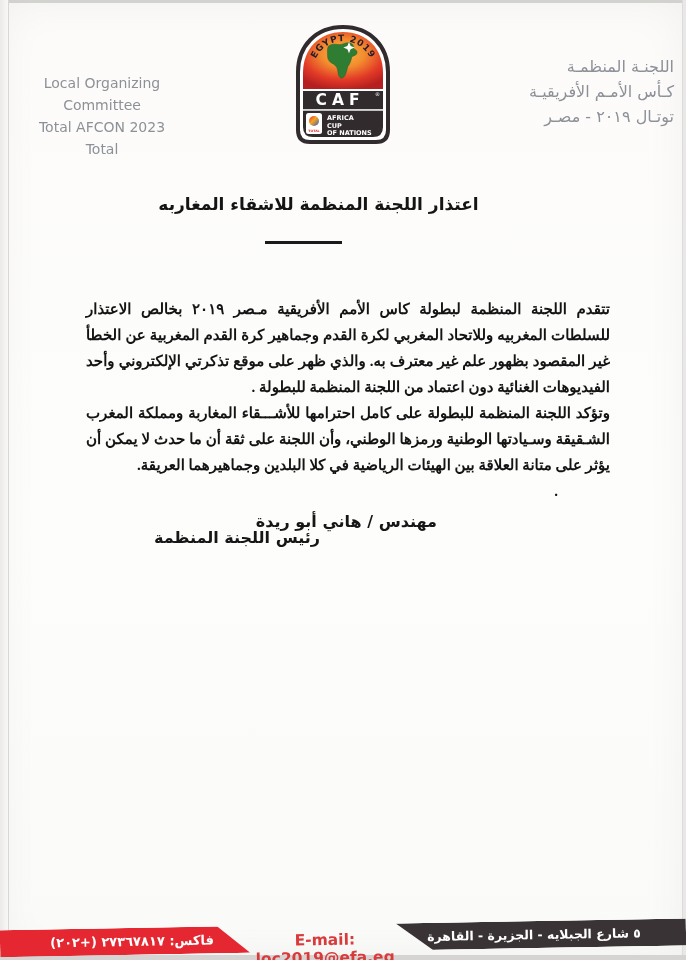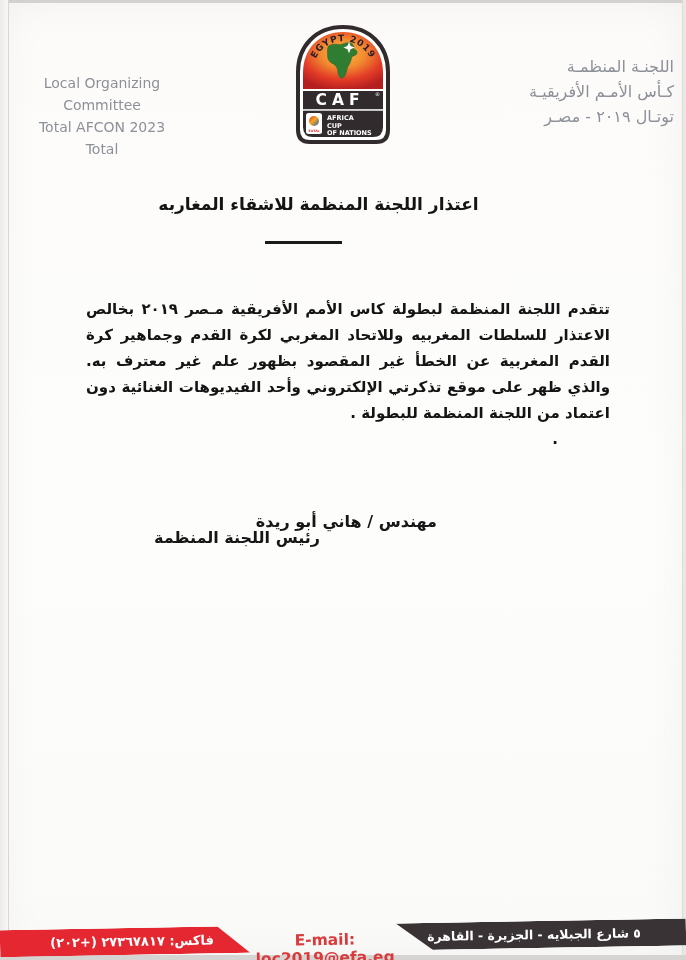--- a/index.html
+++ b/index.html
@@ -21,21 +21,21 @@
                color:#8d9197; font-size:14px; line-height:22px;margin-top:16px; }
   .hdr-right { position:absolute; right:12px; top:54px; width:210px; direction:rtl; text-align:right;
                color:#8d9197; font-size:16px; line-height:25px; }
   .logo { position:absolute; left:287px; top:25px; width:112px; height:122px; }
 
   .title { position:absolute; top:194px; left:0; right:78px; text-align:center;
            direction:rtl; font-weight:bold; font-size:17px; color:#141414;margin-left:29px; }
   .title-rule { position:absolute; top:241px; left:265px; width:77px; height:3px; background:#1a1a1a; }
 
   .letter-body { position:absolute; top:296px; left:86px; right:76px; direction:rtl;
-                 text-align:justify; font-weight:bold; font-size:15px; line-height:26px; color:#141414; }
+                 text-align:justify; font-weight:bold; font-size:15px; line-height:26px; color:#141414;font-family:Liberation Serif, serif; }
   .letter-body p { margin:0; }
   .lone-dot { text-align:right; padding-right:52px; }
 
   .sig-name { position:absolute; top:512px; right:249px; direction:rtl;
               font-weight:bold; font-size:16px; }
   .sig-role { position:absolute; top:528px; right:366px; direction:rtl;
               font-weight:bold; font-size:16px; }
 
   .fax-ribbon { position:absolute; left:0; top:928px; width:236px; height:27px;
                 background:#e42730; color:#ffffff; font-weight:bold; font-size:13px;
@@ -123,20 +123,21 @@
     <div>اللجنـة المنظمـة</div>
     <div>كـأس الأمـم الأفريقيـة</div>
     <div>توتـال ٢٠١٩ - مصـر</div>
   </div>
 
   <div class="title" dir="rtl">اعتذار اللجنة المنظمة للاشقاء المغاربه</div>
   <div class="title-rule"></div>
 
   <div class="letter-body" dir="rtl">
     <p>تتقدم اللجنة المنظمة لبطولة كاس الأمم الأفريقية مـصر ٢٠١٩ بخالص الاعتذار للسلطات المغربيه وللاتحاد المغربي لكرة القدم وجماهير كرة القدم المغربية عن الخطأ غير المقصود بظهور علم غير معترف به. والذي ظهر على موقع تذكرتي الإلكتروني وأحد الفيديوهات الغنائية دون اعتماد من اللجنة المنظمة للبطولة .</p>
+    <p>وتؤكد اللجنة المنظمة للبطولة على كامل احترامها للأشـــقاء المغاربة ومملكة المغرب الشـقيقة وسـيادتها الوطنية ورمزها الوطني، وأن اللجنة على ثقة أن ما حدث لا يمكن أن يؤثر على متانة العلاقة بين الهيئات الرياضية في كلا البلدين وجماهيرهما العريقة.</p>
     <p class="lone-dot">.</p>
   </div>
 
   <div class="sig-name" dir="rtl">مهندس / هاني أبو ريدة</div>
   <div class="sig-role" dir="rtl">رئيس اللجنة المنظمة</div>
 
   <div class="fax-ribbon" dir="rtl">
     <span>فاكس: ٢٧٣٦٧٨١٧ (+٢٠٢)</span>
   </div>
   <div class="email">E-mail: loc2019@efa.eg</div>

